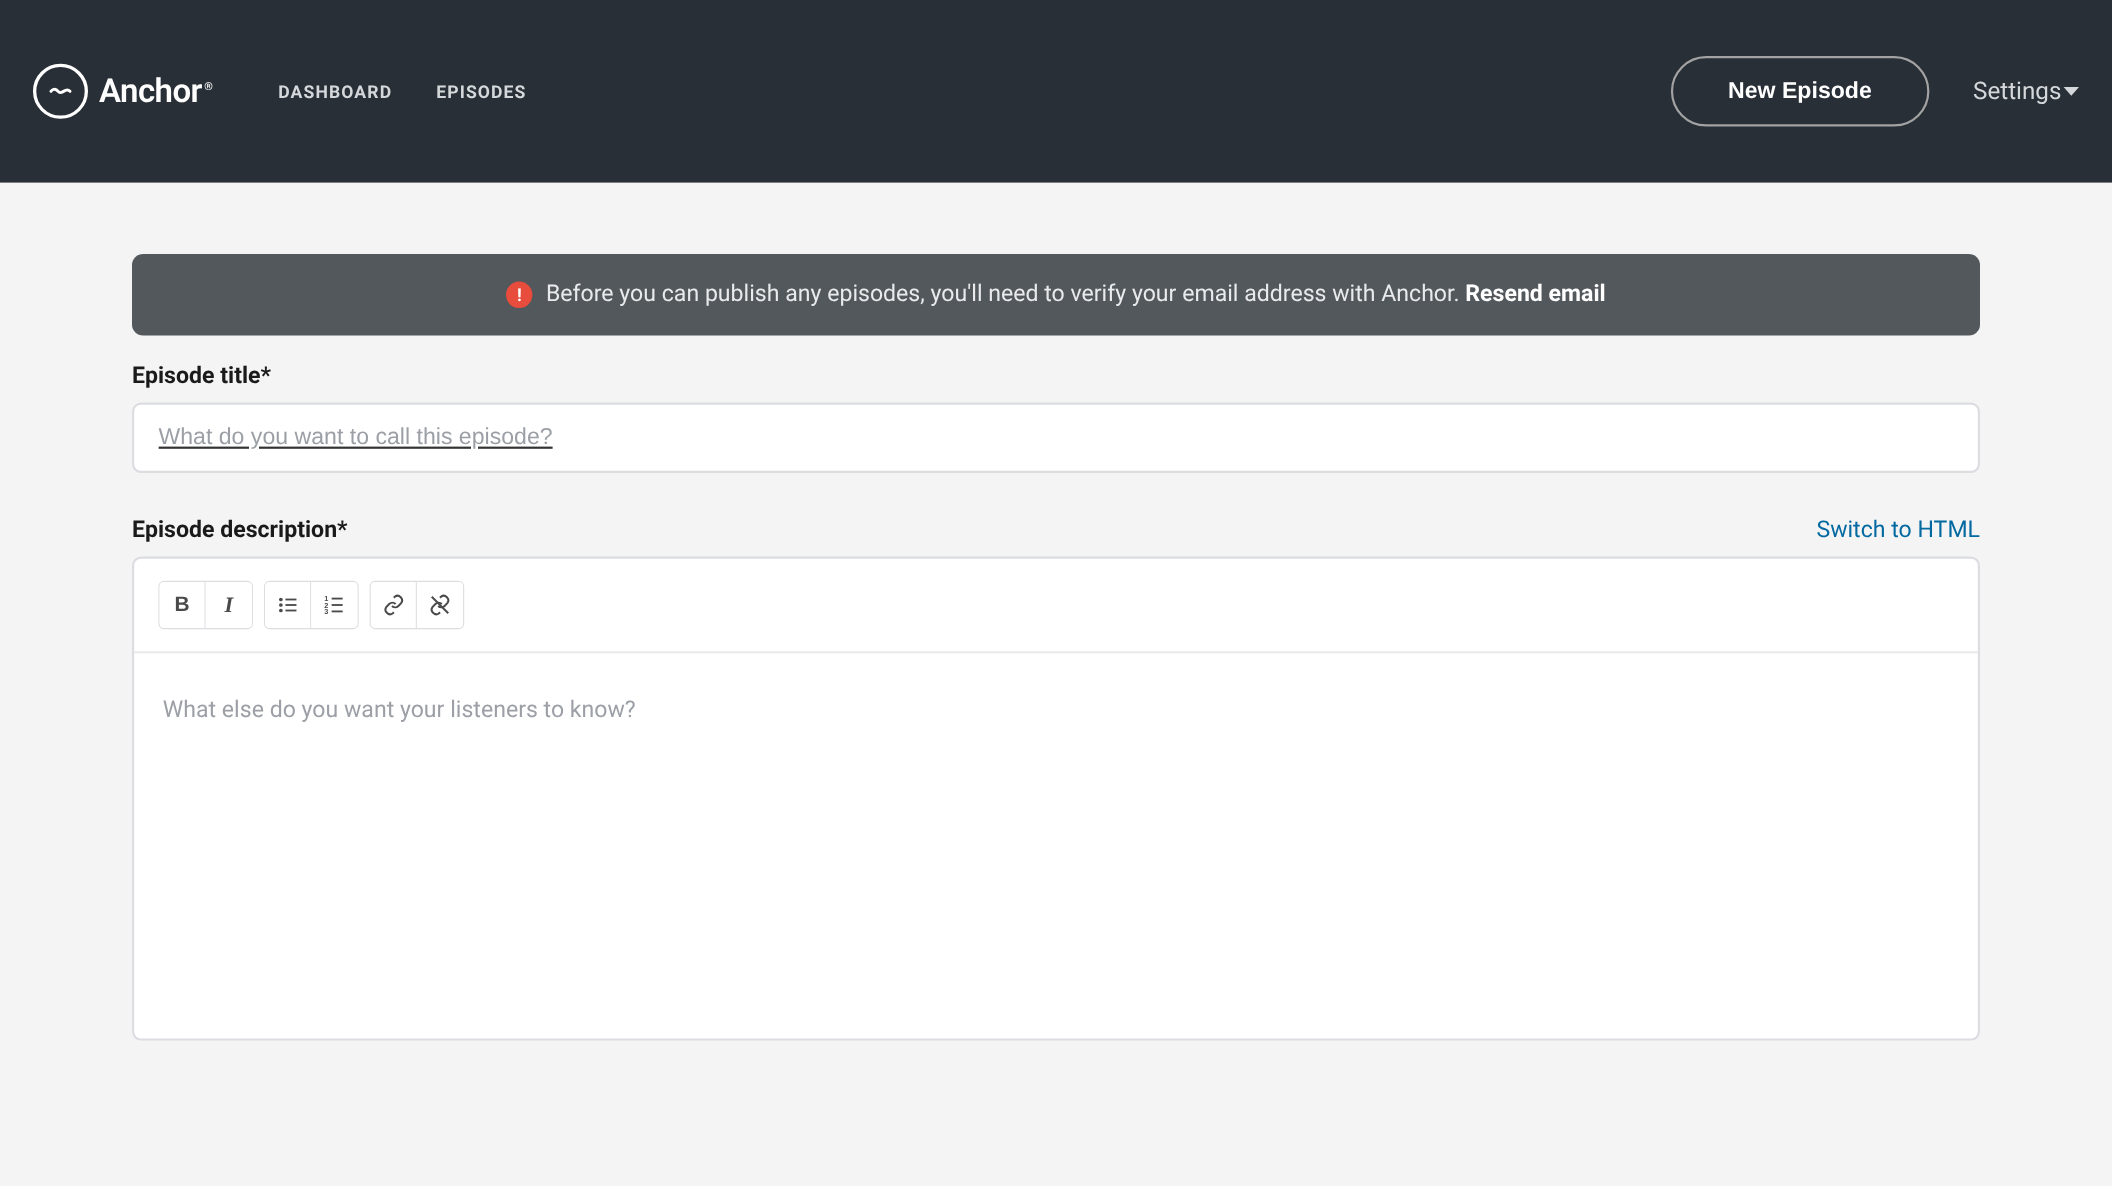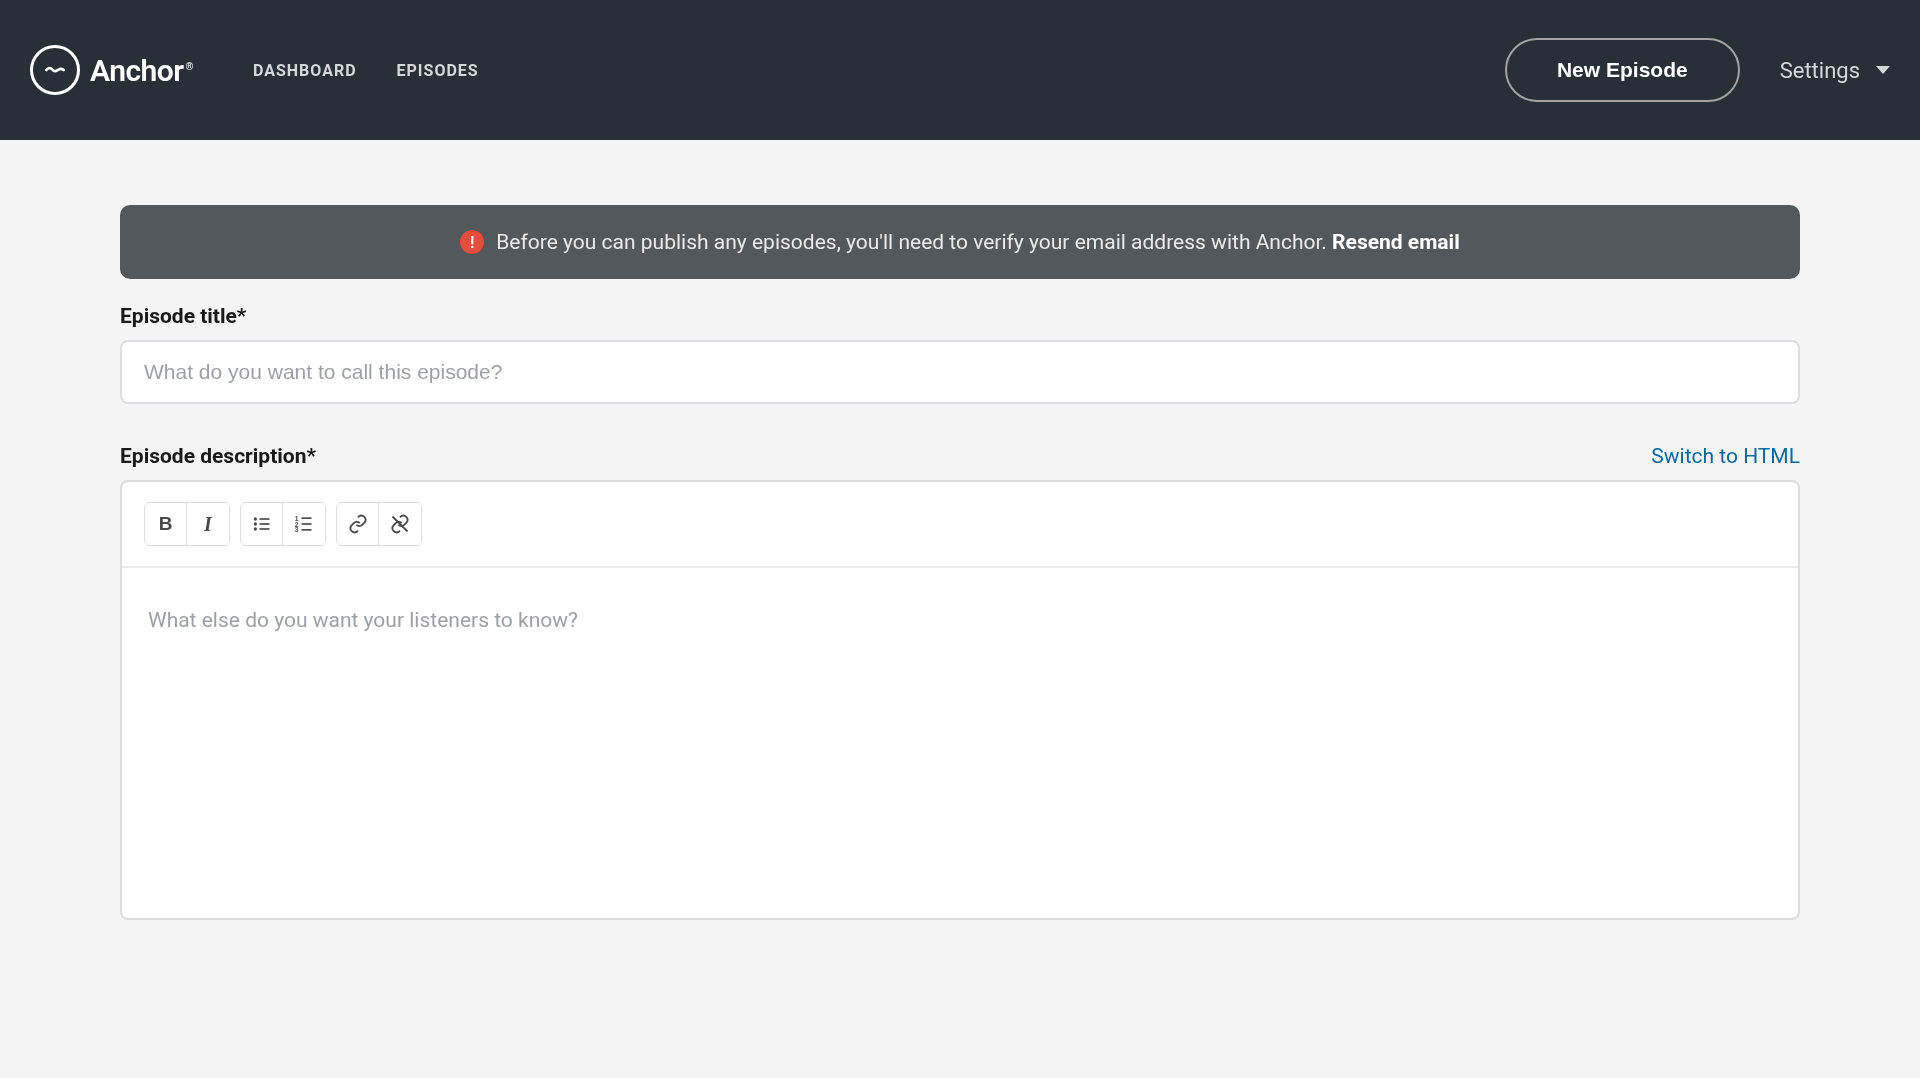--- a/index.html
+++ b/index.html
@@ -11,21 +11,21 @@
     body {
       font-family: -apple-system, BlinkMacSystemFont, 'Segoe UI', Roboto, Helvetica, Arial, sans-serif;
       background: #f4f4f5;
       width: 1920px;
       height: 1078px;
       overflow: hidden;
     }
     
     .header {
       background: #282f36;
-      height: 140px;
+      height: 166px;
       display: flex;
       align-items: center;
       padding: 0 30px;
     }
     
     .logo {
       display: flex;
       align-items: center;
       color: white;
       margin-right: 60px;
@@ -83,21 +83,21 @@
       font-size: 21px;
       font-weight: 600;
       cursor: pointer;
     }
     
     .settings-dropdown {
       color: #d5d8db;
       font-size: 22px;
       display: flex;
       align-items: center;
-      gap: 16px;
+      gap: 2px;
       cursor: pointer;
     }
     
     .chevron-down {
       width: 0;
       height: 0;
       border-left: 7px solid transparent;
       border-right: 7px solid transparent;
       border-top: 8px solid #d5d8db;
     }
@@ -190,20 +190,21 @@
     }
     
     .text-input {
       width: 100%;
       padding: 18px 22px;
       font-size: 21px;
       border: 2px solid #dcdde0;
       border-radius: 8px;
       background: white;
       color: #333;
+      text-decoration: underline;
     }
     
     .text-input::placeholder {
       color: #9ca0a6;
     }
     
     .description-header {
       display: flex;
       justify-content: space-between;
       align-items: center;

